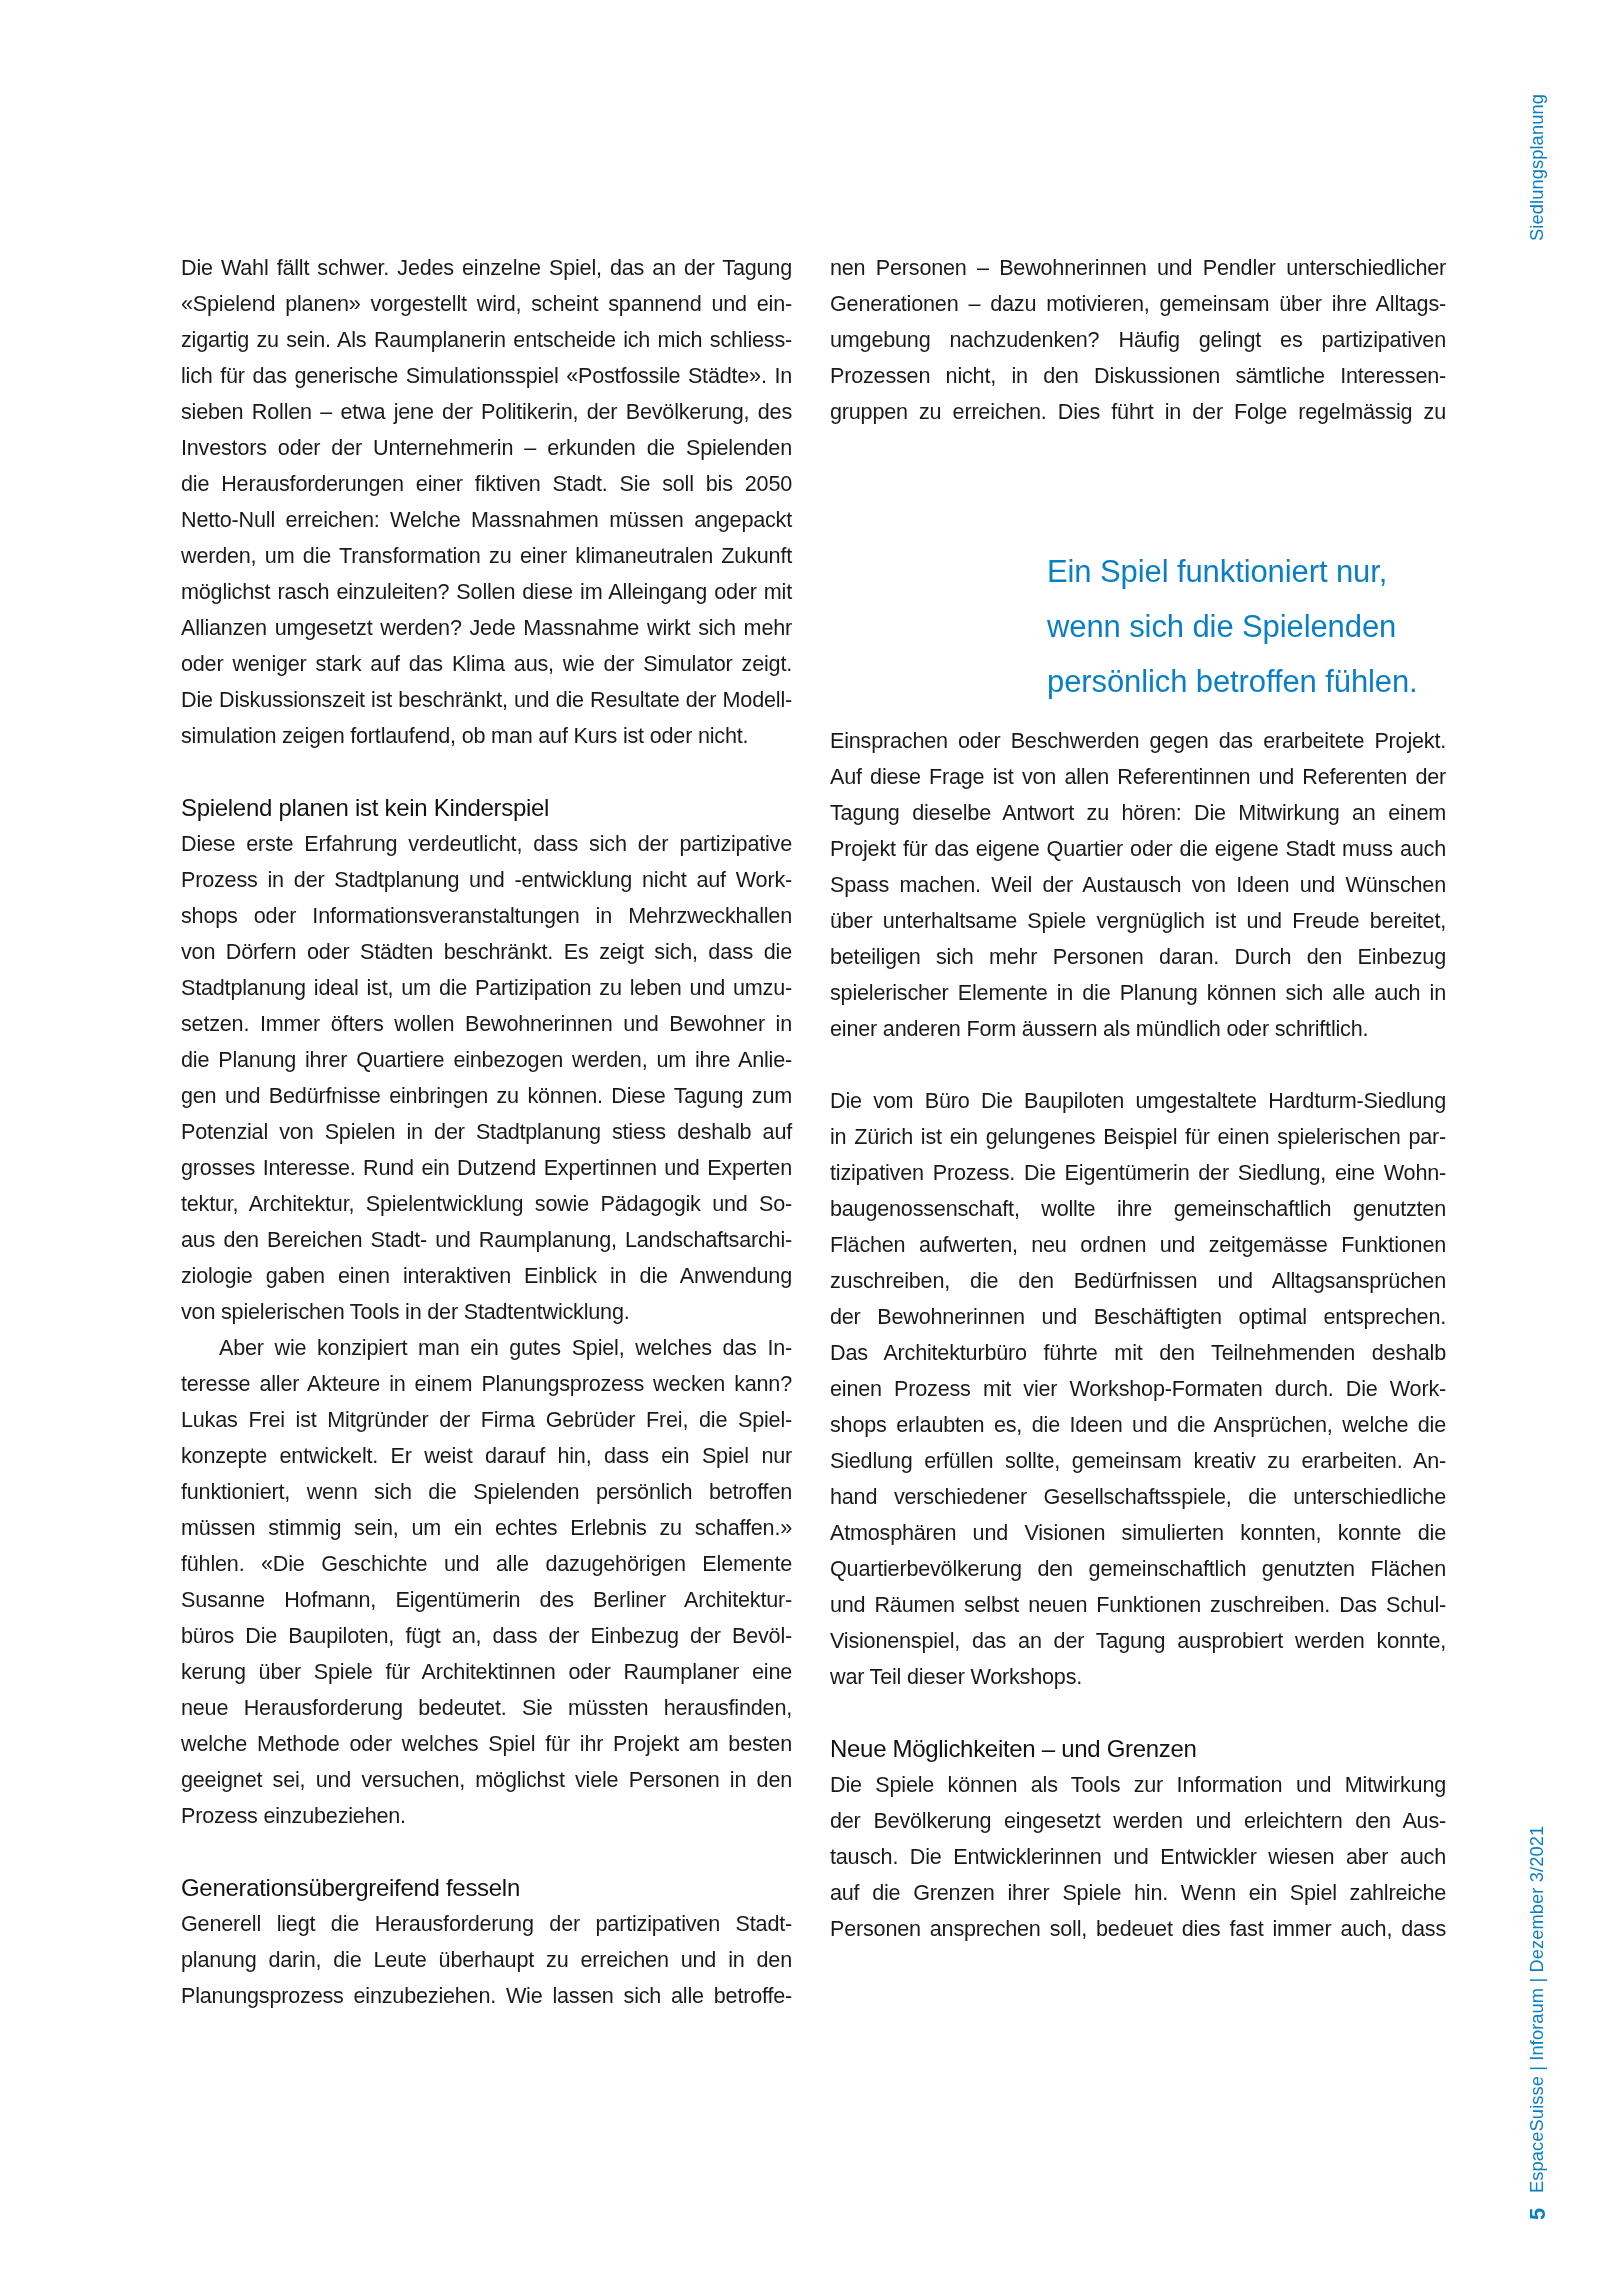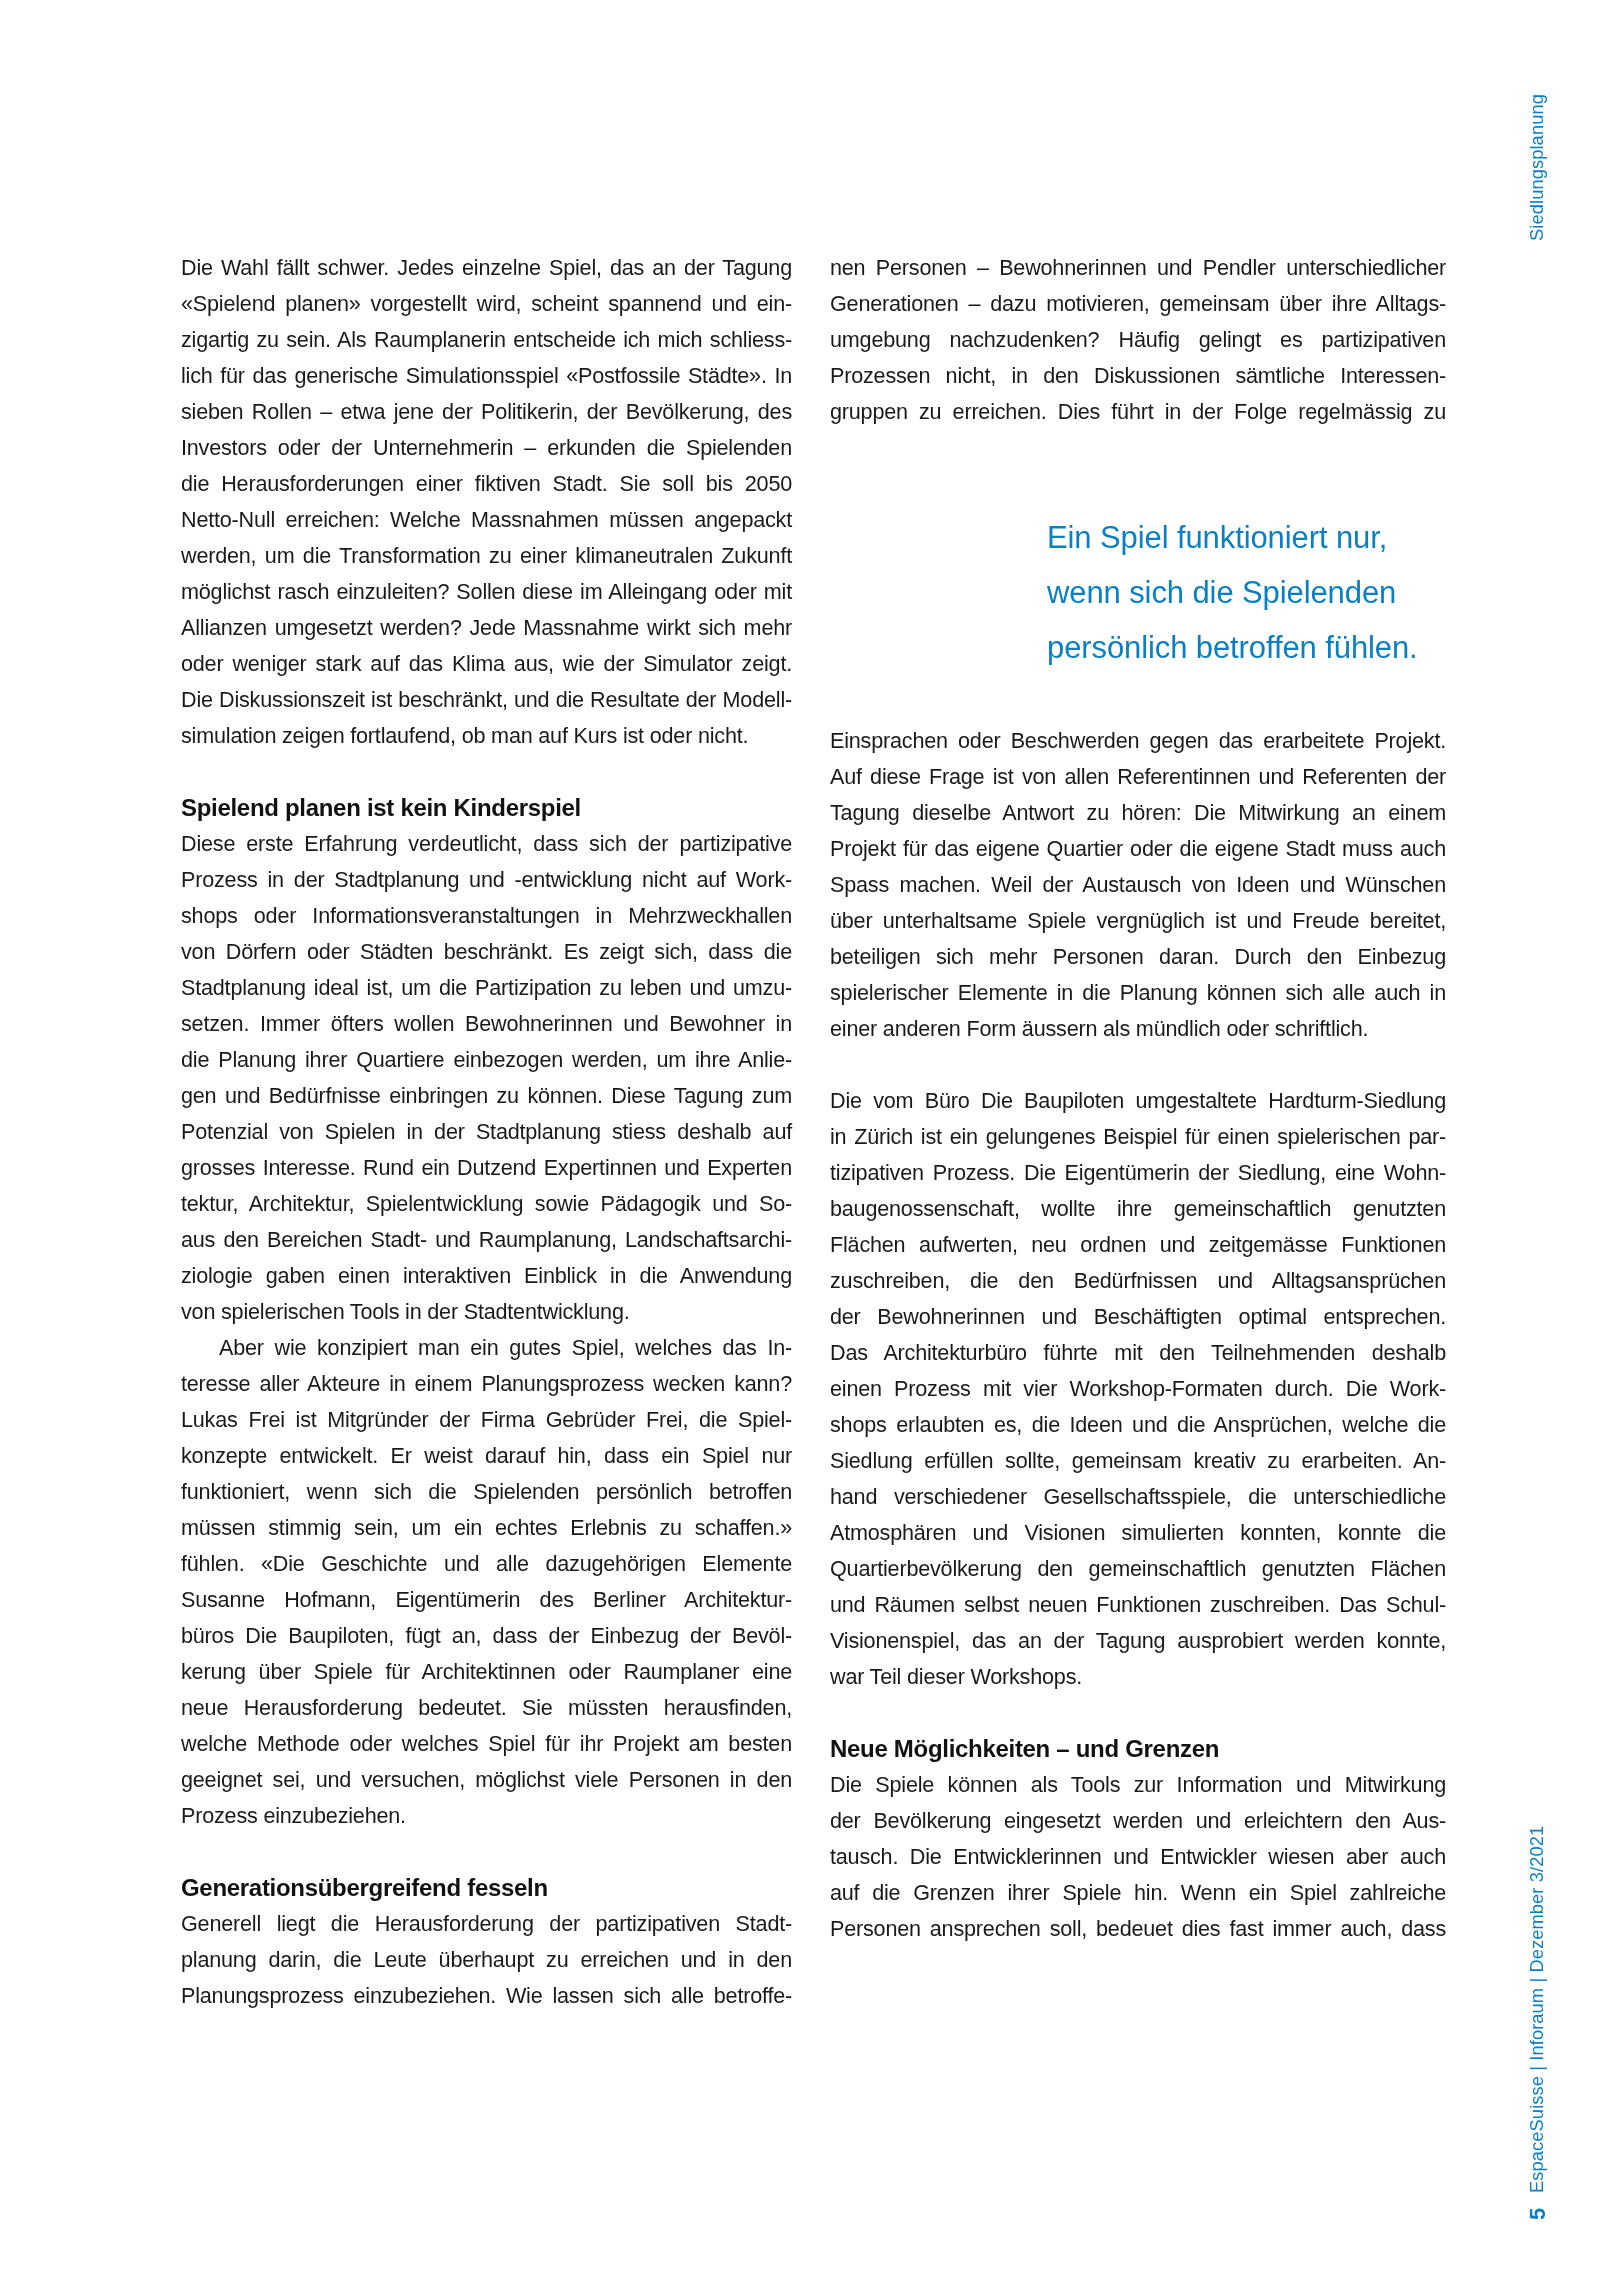--- a/index.html
+++ b/index.html
@@ -7,23 +7,23 @@
            font-family: "Liberation Sans", "DejaVu Sans", sans-serif; color: #1a1a1a; }
     .col { position: absolute; top: 250px; }
     .col-left  { left: 181px; width: 611px; }
     .col-right { left: 830px; width: 616px; }
     .line { display: block; font-size: 21.6px; line-height: 36px; height: 36px;
             white-space: nowrap; letter-spacing: -0.2px; text-align: justify;
             text-align-last: justify; font-weight: 300; }
     .line.last { text-align-last: left; }
     .line.indent { padding-left: 38px; }
     .heading { display: block; font-size: 24px; line-height: 36px; height: 36px;
-               font-weight: 700; white-space: nowrap; letter-spacing: -0.3px; color: #111; }
+               font-weight: 400; white-space: nowrap; letter-spacing: -0.3px; color: #111; }
     .gap { display: block; height: 36px; }
-    .pullquote { position: absolute; left: 1047px; top: 510px; width: 432px; color: #0a7fc4; }
+    .pullquote { position: absolute; left: 1047px; top: 544px; width: 432px; color: #0a7fc4; }
     .pq-line { display: block; font-size: 31px; line-height: 55px; height: 55px; white-space: nowrap;
                font-weight: 300; letter-spacing: -0.1px; }
     .vert { position: absolute; color: #0a7fc4; white-space: nowrap; transform-origin: left top;
             transform: rotate(-90deg); font-size: 18.3px; letter-spacing: 0.1px; }
     .section-tag { left: 1526px; top: 241px; }
     .footer-meta { left: 1526px; top: 2193px; }
     .page-number { position: absolute; left: 1525px; top: 2220px; color: #0a7fc4; font-weight: 700;
                    font-size: 22px; transform-origin: left top; transform: rotate(-90deg); }
   </style>
 </head>

